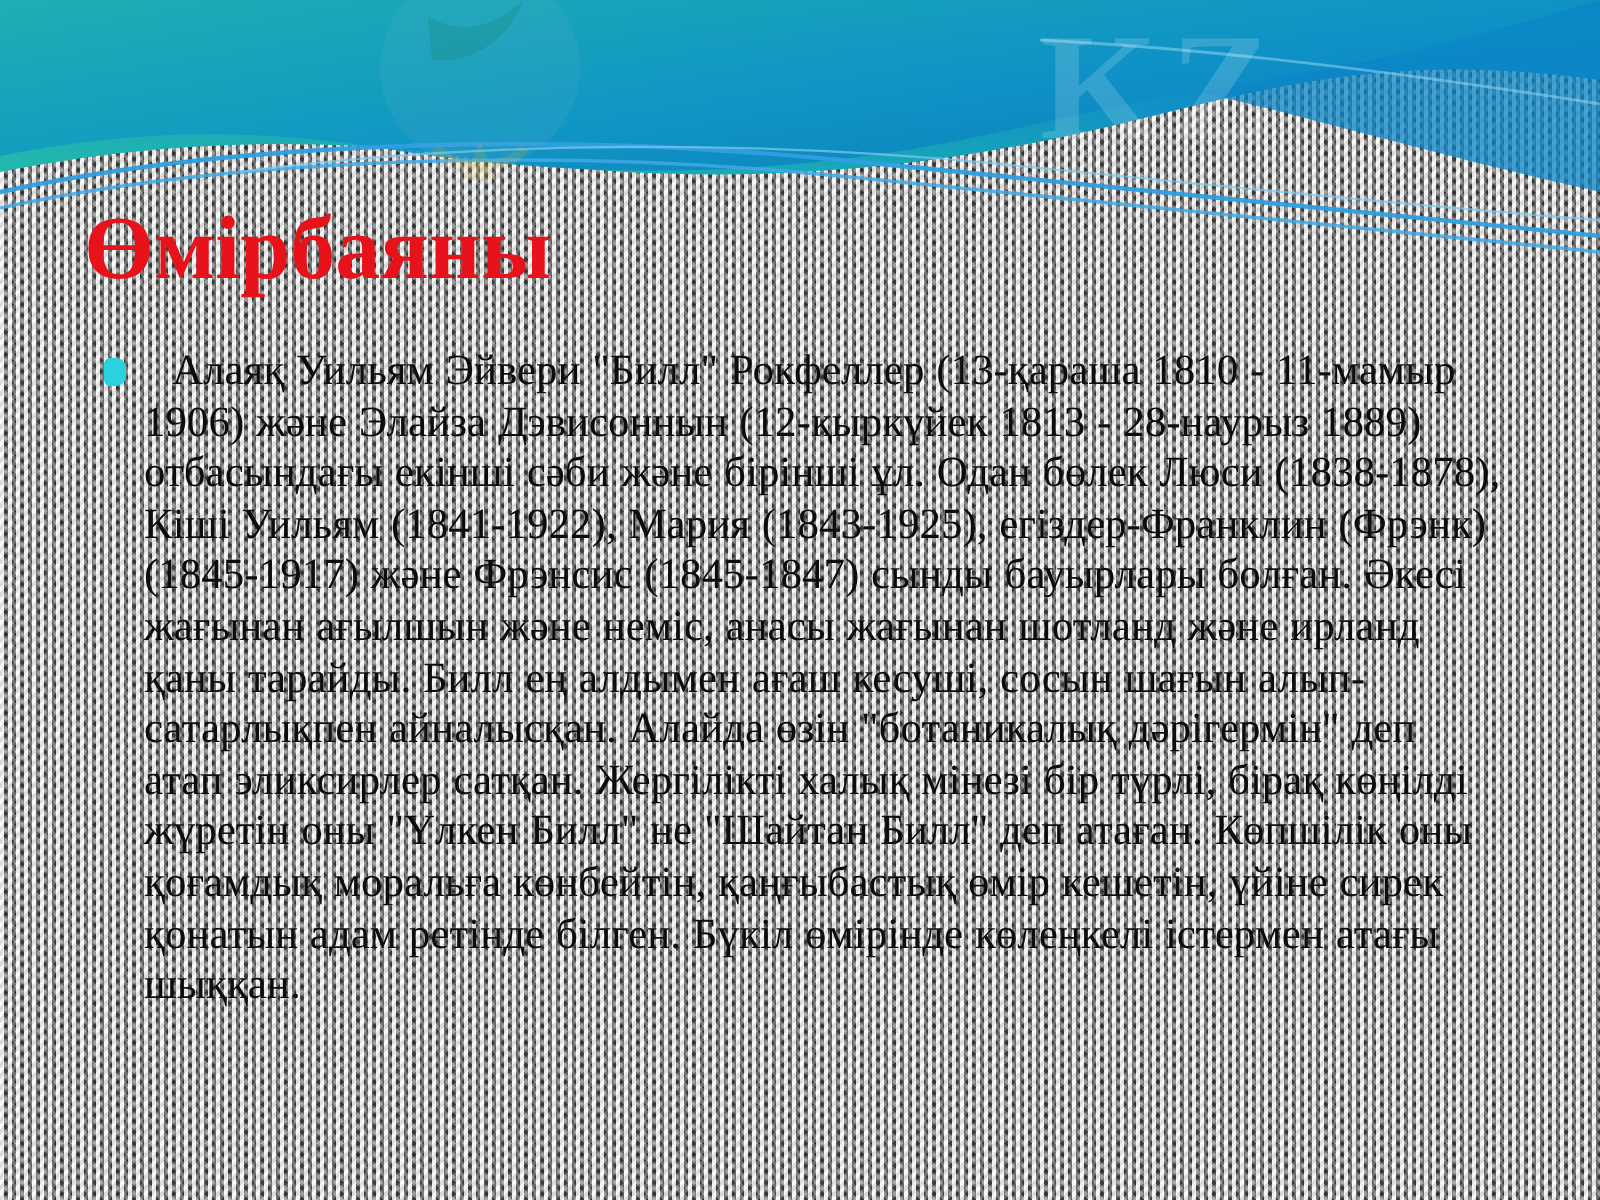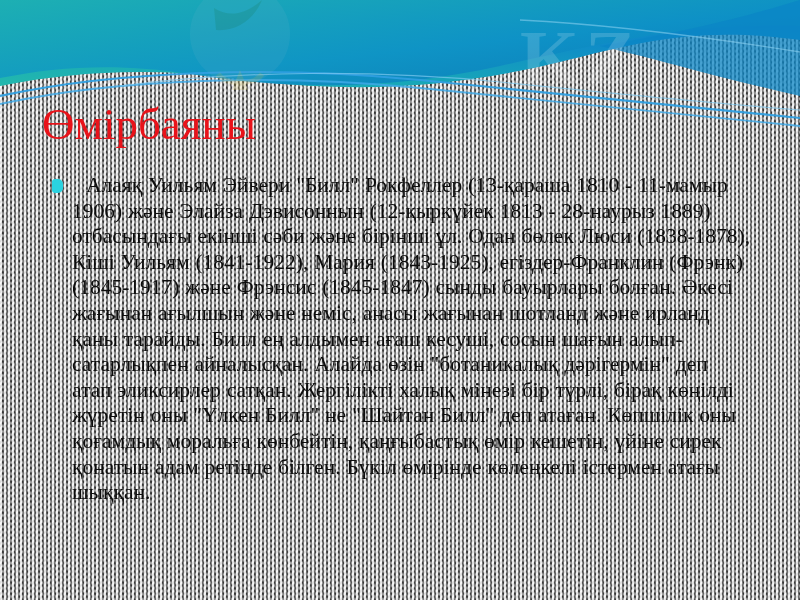--- a/index.html
+++ b/index.html
@@ -71,37 +71,37 @@
   
   .emblem {
     position: absolute;
     left: 170px; top: -26px;
     width: 140px; height: 140px;
     opacity: 0.30;
     pointer-events: none;
   }
   .wm-kz {
     position: absolute;
-    left: 520px; top: 14px;
+    left: 520px; top: 1px;
     font-family: "Liberation Serif", serif;
     font-size: 76px;
     font-weight: bold;
     letter-spacing: 6px;
     color: rgba(255,255,255,0.16);
     pointer-events: none;
     user-select: none;
   }
 
   
   .title {
     position: absolute;
     left: 42px;
     top: 101px;
     font-family: "Liberation Serif", serif;
-    font-weight: normal;
+    font-weight: bold;
     font-size: 45px;
     line-height: 1.05;
     color: #e8131a;
     letter-spacing: 0px;
     white-space: nowrap;
   }
 
   
   .content {
     position: absolute;

